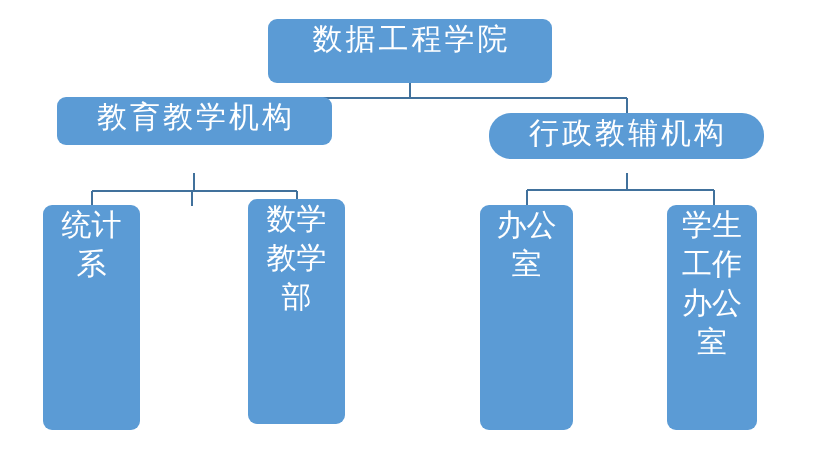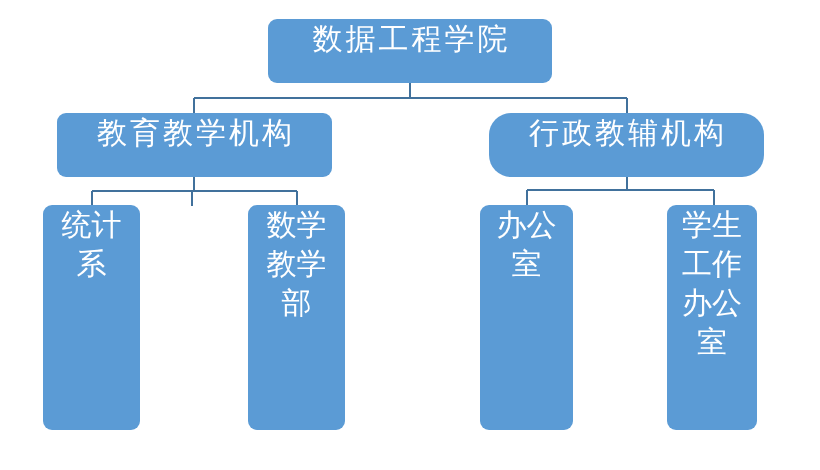--- a/index.html
+++ b/index.html
@@ -48,25 +48,25 @@
     font-size: 30px;
     line-height: 1.3;
   }
   .lvl3 .txt {
     width: 2em;
     word-break: break-all;
     text-align: center;
   }
   
   .n-root  { left: 268px; top: 19px;  width: 284px; height: 64px; }
-  .n-b0    { left: 57px;  top: 113px; width: 275px; height: 64px; }
-  .n-b1    { left: 489px; top: 113px; width: 275px; height: 64px; border-radius: 22px; }
+  .n-b0    { left: 57px;  top: 97px; width: 275px; height: 48px; }
+  .n-b1    { left: 489px; top: 113px; width: 275px; height: 46px; border-radius: 22px; }
   .n-c00   { left: 43px;  top: 205px; width: 97px;  height: 225px; }
   .n-c01   { left: 145px; top: 205px; width: 94px;  height: 225px; }
-  .n-c02   { left: 248px; top: 205px; width: 97px;  height: 225px; }
+  .n-c02   { left: 248px; top: 199px; width: 97px;  height: 225px; }
   .n-c10   { left: 480px; top: 205px; width: 93px;  height: 225px; }
   .n-c11   { left: 667px; top: 205px; width: 90px;  height: 225px; }
 </style>
 </head>
 <body>
 
 <div class="canvas">
 
   <svg class="connectors" viewBox="0 0 820 470" xmlns="http://www.w3.org/2000/svg" aria-hidden="true">
 

